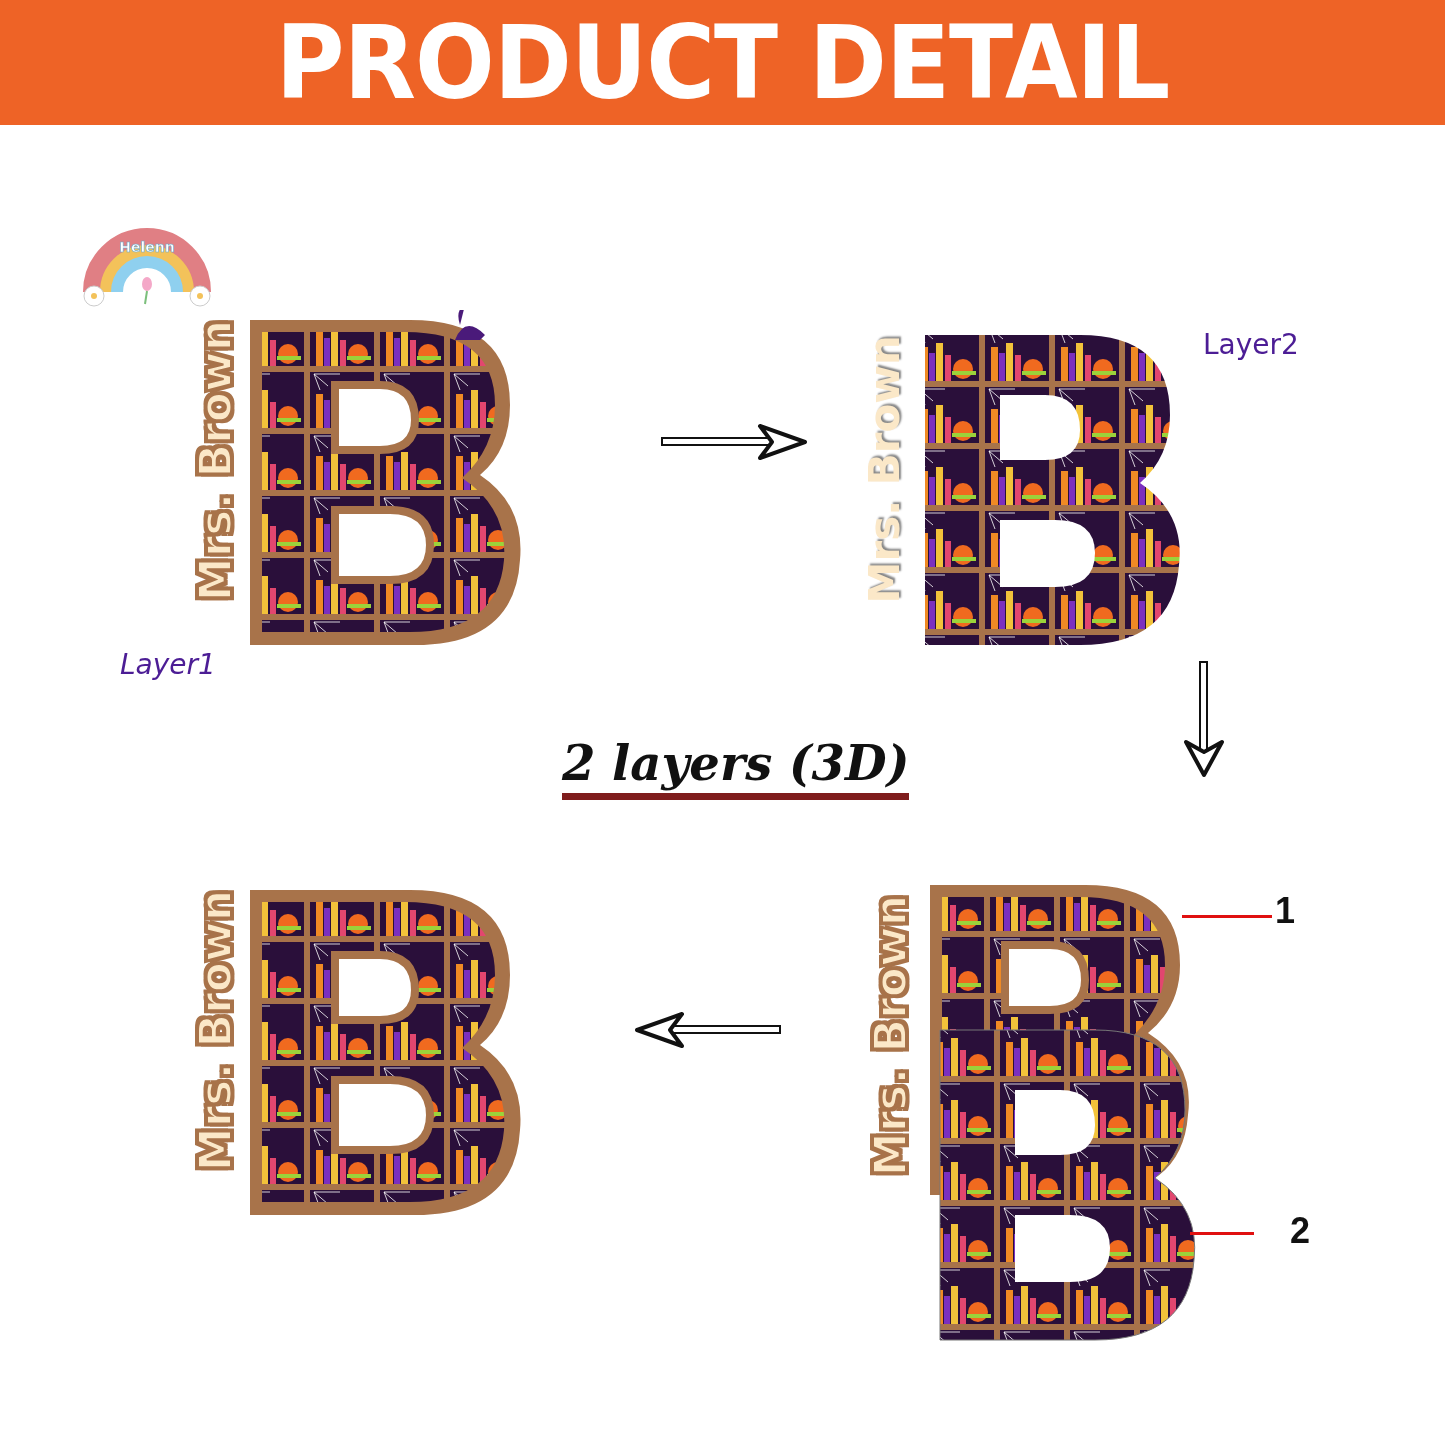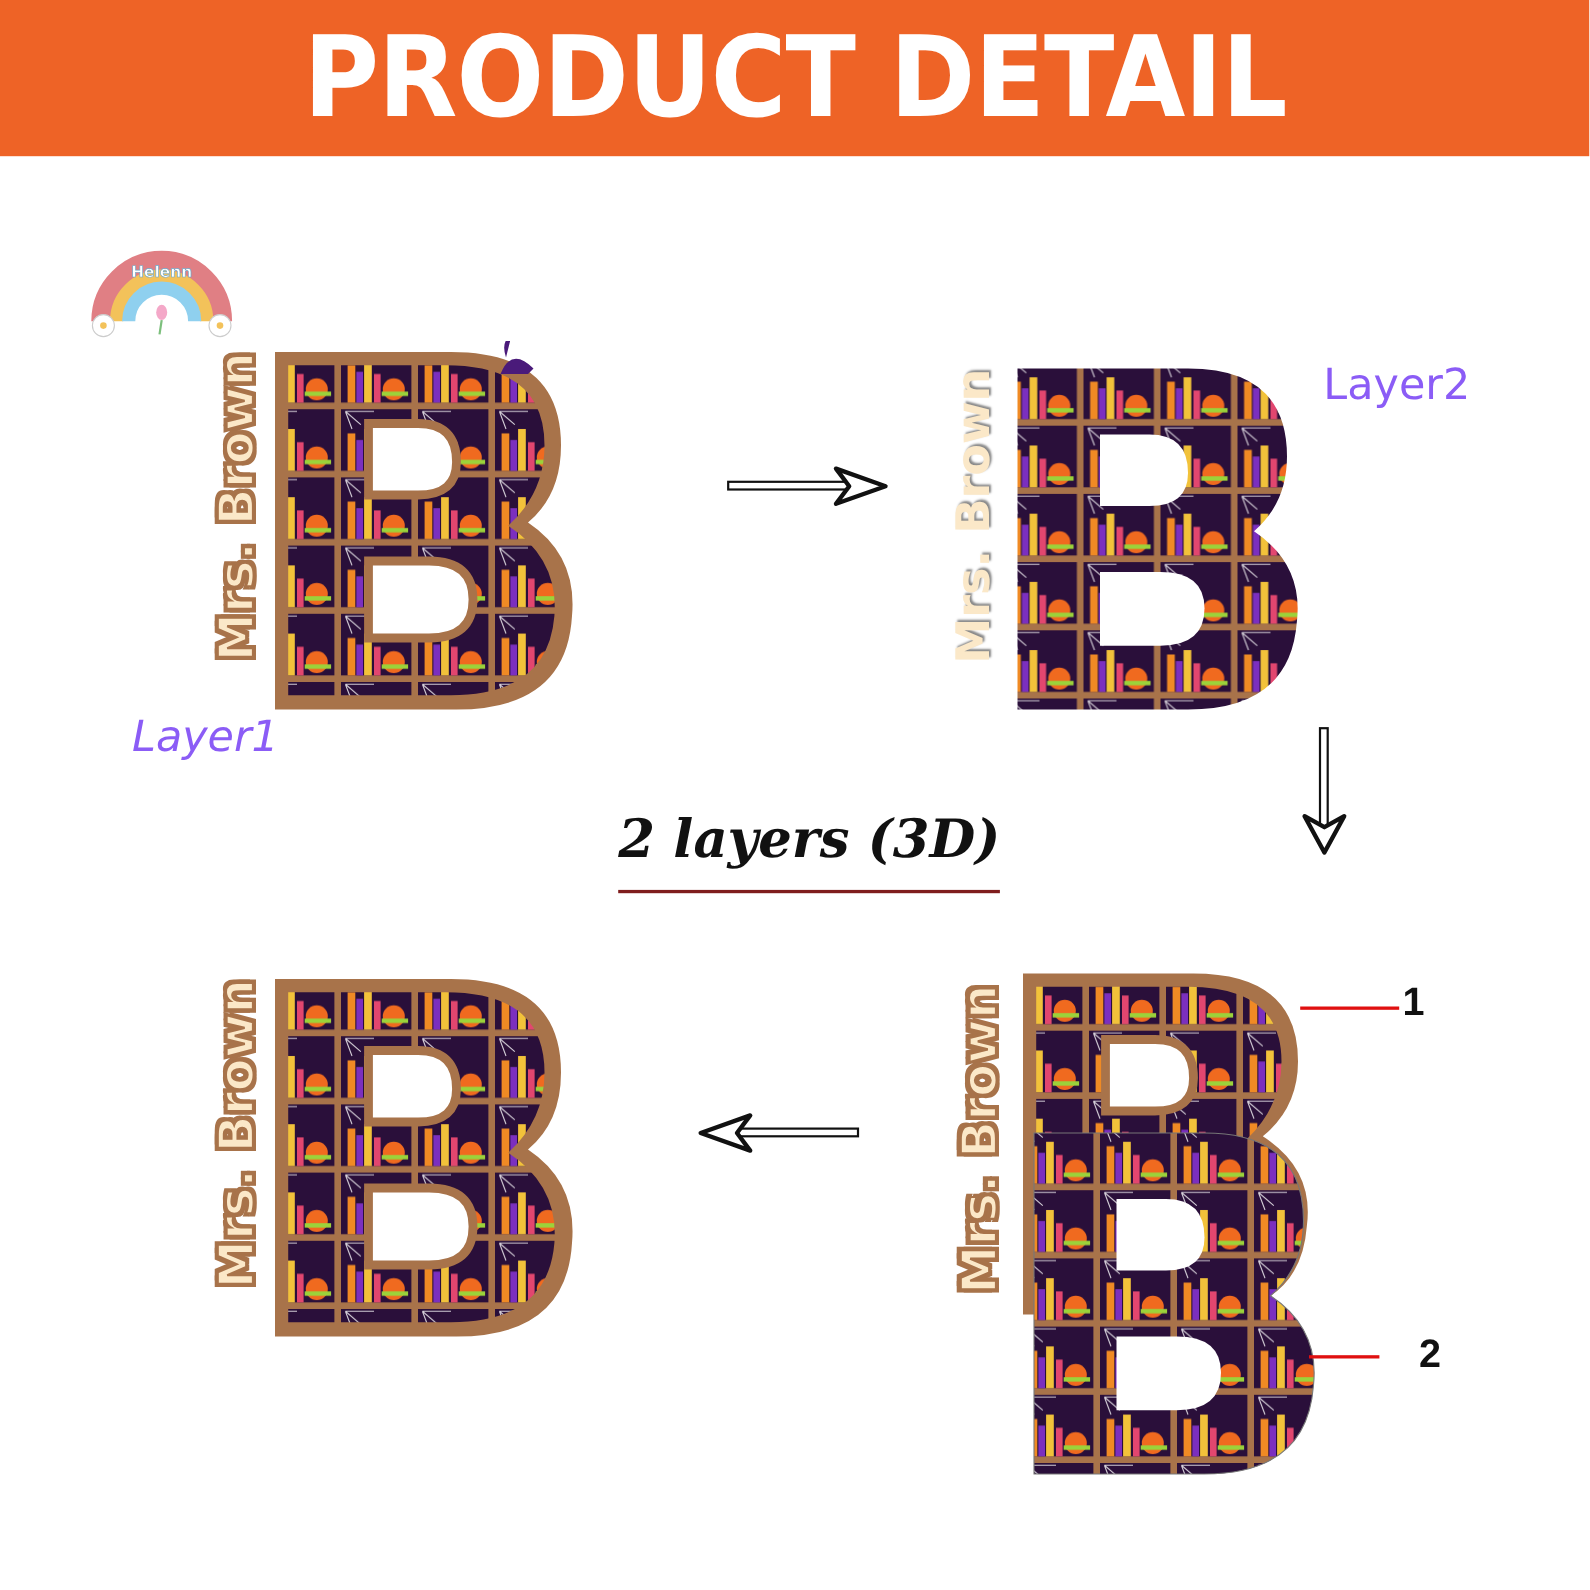--- a/index.html
+++ b/index.html
@@ -1,30 +1,30 @@
 <!DOCTYPE html>
 <html><head>
 <meta charset="utf-8">
 <style>
   * { box-sizing: border-box; margin: 0; padding: 0; }
   body { width: 1445px; height: 1445px; background: #ffffff; position: relative; overflow: hidden; font-family: "Liberation Sans", sans-serif; }
-  .banner { position: absolute; left: 0; top: 0; width: 1445px; height: 142px; background: #ee6326; display: flex; align-items: center; justify-content: center; }
+  .banner { position: absolute; left: 0; top: 0; width: 1445px; height: 125px; background: #ee6326; display: flex; align-items: center; justify-content: center; }
   .banner-title { color: #ffffff; font-family: "DejaVu Sans", sans-serif; font-weight: bold; font-size: 102px; letter-spacing: -1px; transform: scaleX(0.92); line-height: 1; }
 
   .logo { position: absolute; left: 72px; top: 212px; width: 150px; height: 100px; }
 
   .piece { position: absolute; }
   .letter-b { position: absolute; }
   .name-strip { position: absolute; writing-mode: vertical-rl; transform: rotate(180deg); font-family: "DejaVu Sans", sans-serif; font-weight: bold; color: #fbe8c8; -webkit-text-stroke: 2px #a8734a; text-shadow: 0 0 0 #a8734a, 3px 3px 0 #a8734a, -3px -3px 0 #a8734a, 3px -3px 0 #a8734a, -3px 3px 0 #a8734a; white-space: nowrap; }
 
-  .label { position: absolute; font-family: "DejaVu Sans", sans-serif; color: #8b5cf6; font-size: 39px; }
+  .label { position: absolute; font-family: "DejaVu Sans", sans-serif; color: #4c1d95; font-size: 28px; }
   .num { position: absolute; font-family: "Liberation Sans", sans-serif; font-weight: bold; color: #111; font-size: 36px; }
   .red-line { position: absolute; height: 3px; background: #e01010; }
 
-  .caption { position: absolute; left: 562px; top: 735px; font-family: "DejaVu Serif", serif; font-style: italic; font-weight: bold; font-size: 48px; color: #111; border-bottom: 3px solid #7f1d1d; padding-bottom: 16px; line-height: 1.2; }
+  .caption { position: absolute; left: 562px; top: 735px; font-family: "DejaVu Serif", serif; font-style: italic; font-weight: bold; font-size: 48px; color: #111; border-bottom: 7px solid #7f1d1d; padding-bottom: 0; line-height: 1.2; }
   .arrow { position: absolute; }
 </style>
 </head>
 <body>
 
 <div class="banner">
   <span class="banner-title">PRODUCT DETAIL</span>
 </div>
 
 <svg class="logo" viewBox="0 0 150 100">

